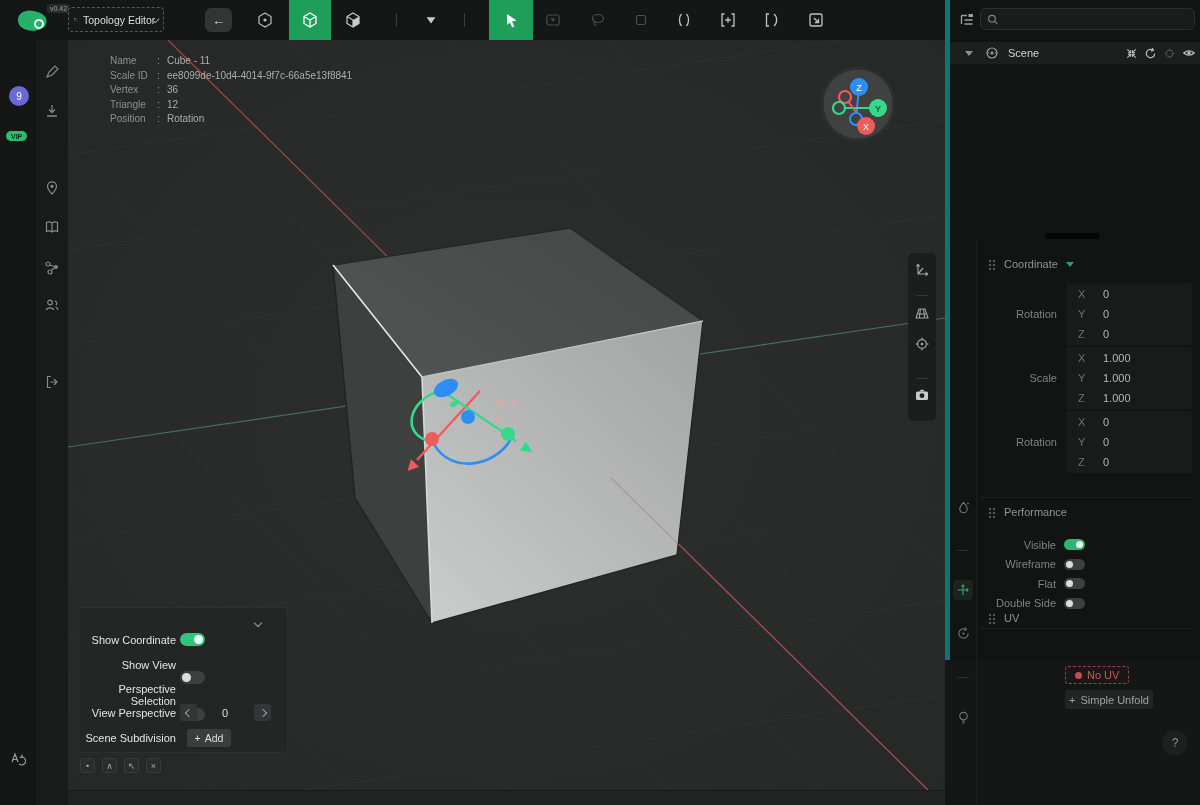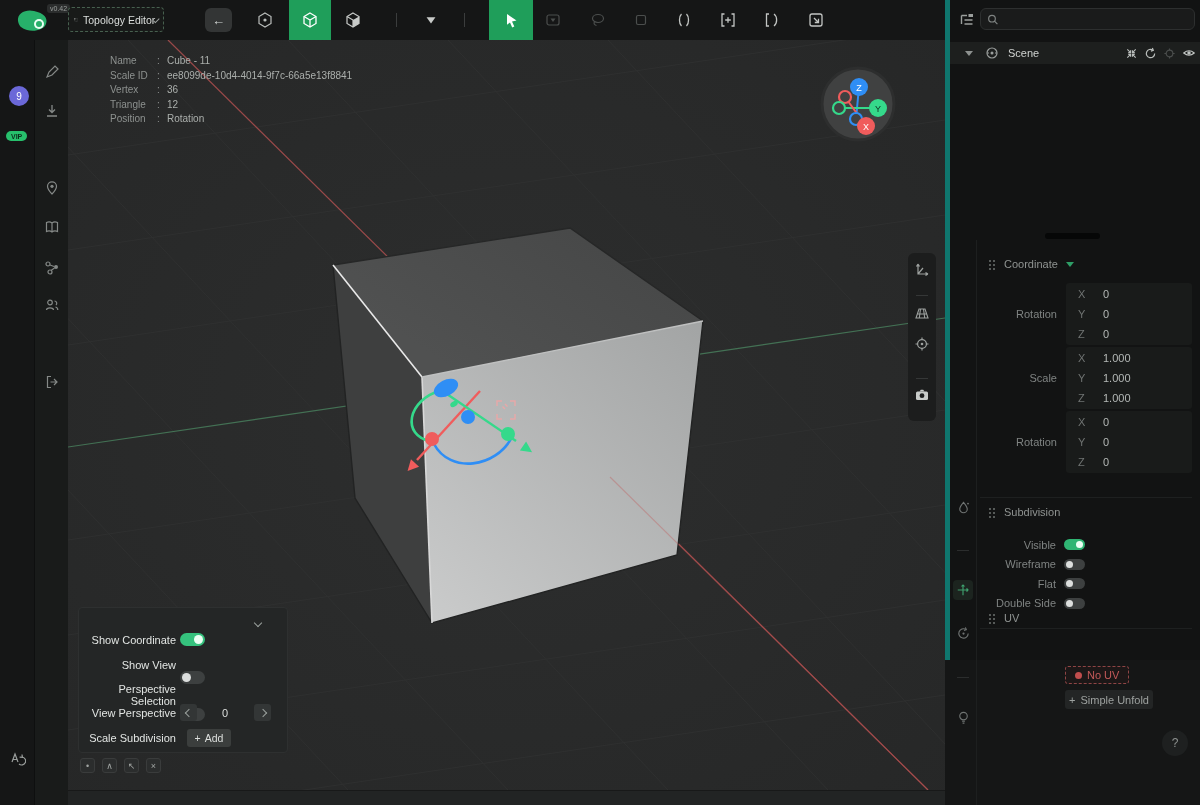--- a/index.html
+++ b/index.html
@@ -424,21 +424,21 @@
           <div class="knob"></div>
         </div>
       <div class="op-label" style="top:99px">View Perspective</div>
       <div class="step-btn" style="left:101px;top:96px">
           <span class="chev left"></span>
         </div>
       <div class="abs" style="left:126px;top:99px;width:40px;text-align:center;color:#dcdfdd">0</div>
       <div class="step-btn" style="left:175px;top:96px">
           <span class="chev right"></span>
         </div>
-      <div class="op-label" style="top:124px">Scale Subdivision</div>
+      <div class="op-label" style="top:124px">Scene Subdivision</div>
       <div class="add-btn">
         <span>+</span>
         <span>Add</span>
       </div>
     </div>
 
     <div class="keycaps">
       <div class="keycap">•</div>
       <div class="keycap">∧</div>
       <div class="keycap">↖</div>
@@ -578,21 +578,21 @@
               <span class="val">0</span>
             </div>
         </div>
       </div>
     </div>
 
     <div class="divider" style="top:497px"></div>
 
     <div class="sec-head" style="left:38px;top:506px">
       <div class="dots"></div>
-      <span>Subdivision</span>
+      <span>Performance</span>
     </div>
     <div class="vrows">
       <div class="vrow">
           <span class="vl">Visible</span>
         <div class="toggle sm on">
             <div class="knob"></div>
           </div>
         </div>
       <div class="vrow">
           <span class="vl">Wireframe</span>

